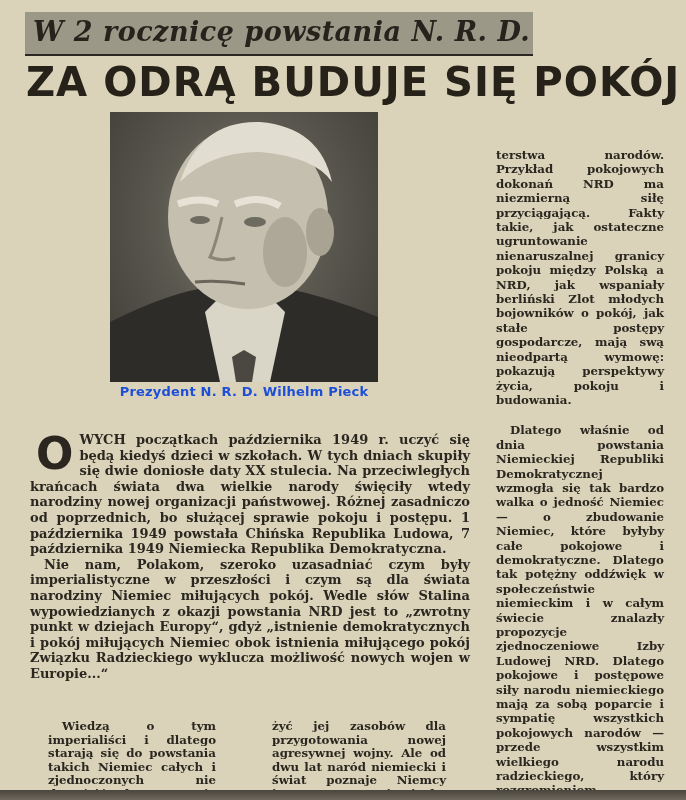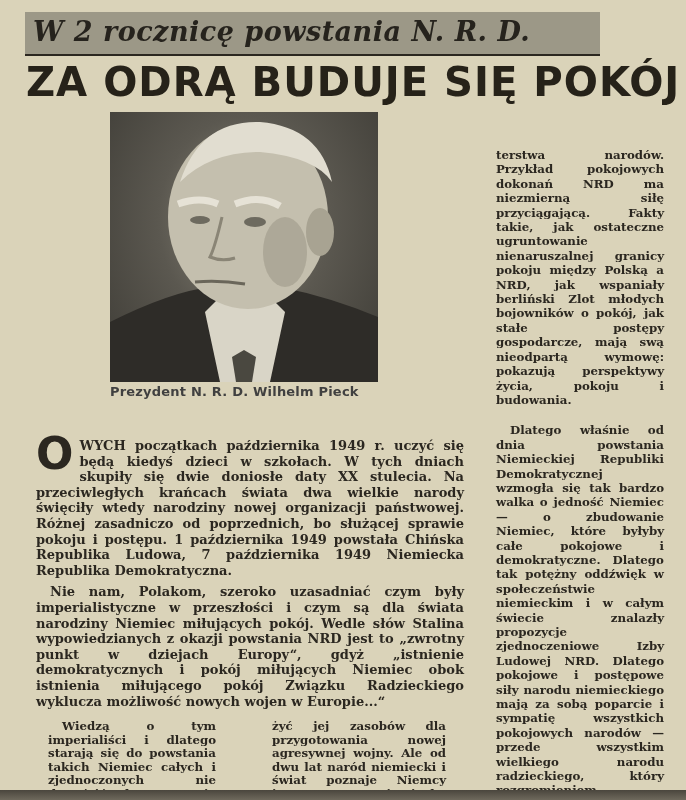--- a/index.html
+++ b/index.html
@@ -3,21 +3,21 @@
 <meta charset="utf-8">
 <style>
   html, body { margin:0; padding:0; }
   body {
     width:686px; height:800px; overflow:hidden; position:relative;
     background:#dad3b9;
     color:#2b2720;
     font-family:"DejaVu Serif", serif;
   }
   .banner {
-    position:absolute; left:25px; top:12px; width:575px; height:44px;
+    position:absolute; left:25px; top:12px; width:508px; height:44px;
     background:#9c9887; box-sizing:border-box;
     border-bottom:2px solid #2b2720;
   }
   .banner-text {
     position:absolute; left:8px; top:4px;
     font-family:"DejaVu Serif", serif; font-style:italic; font-weight:bold;
     font-size:27px; letter-spacing:0.5px; color:#26231d; white-space:nowrap;
   }
   .headline {
     position:absolute; left:26px; top:60px; width:660px;
@@ -25,36 +25,36 @@
     font-size:41px; line-height:44px; letter-spacing:1px;
     color:#262219; white-space:nowrap; transform:scaleX(0.98); transform-origin:left;
   }
   .photo {
     position:absolute; left:110px; top:112px; width:268px; height:270px;
     background:radial-gradient(ellipse at 50% 40%, #8c887a 0%, #5b5850 45%, #3d3b35 100%);
     overflow:hidden;
   }
   .photo svg { width:100%; height:100%; display:block; }
   .caption {
-    position:absolute; left:110px; top:384px; width:268px; text-align:left;
+    position:absolute; left:110px; top:384px; width:268px; text-align:center;
     font-family:"DejaVu Sans", sans-serif; font-weight:bold; font-size:13px;
-    letter-spacing:0.2px; color:#404040;
+    letter-spacing:0.2px; color:#1d4ed8;
   }
   .col {
     position:absolute; font-size:12.2px; line-height:14.4px; text-align:justify;
     font-weight:bold;
   }
   .col p { margin:16px; text-indent:14px; }
   .col p.noindent { text-indent:0; }
   .right-col { left:480px; top:132px; width:200px; font-size:11.8px; }
   .main-text {
     position:absolute; left:30px; top:432px; width:440px;
     font-size:13px; line-height:15.6px; text-align:justify; font-weight:bold;
   }
-  .main-text p { margin:6px; text-indent:14px; }
+  .main-text p { margin:0; text-indent:14px; }
   .dropcap {
     float:left; font-family:"DejaVu Sans", sans-serif; font-weight:bold;
     font-size:44px; line-height:36px; margin:4px 6px 0 6px; color:#2b2720;
   }
   .lower-left { left:32px; top:704px; width:200px; font-size:11.8px; line-height:13.6px; }
   .lower-mid { left:256px; top:704px; width:206px; font-size:11.8px; line-height:13.6px; }
   .bottom-band {
     position:absolute; left:0; top:790px; width:686px; height:10px;
     background:linear-gradient(#4a463d, #6e695c);
   }

